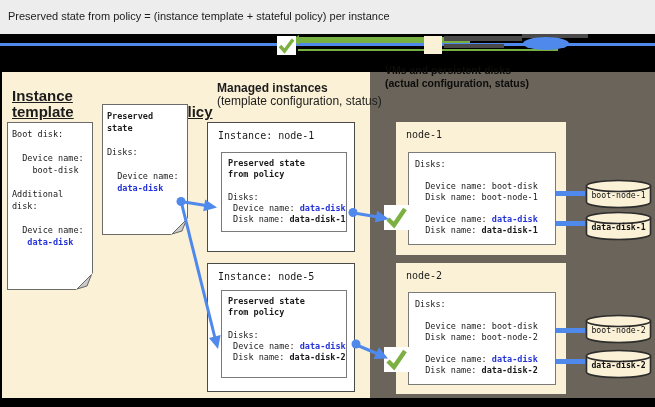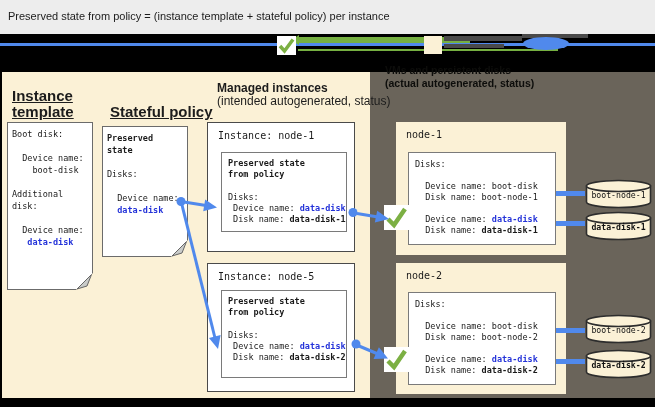--- a/index.html
+++ b/index.html
@@ -87,37 +87,37 @@
 
   Device name:</div>
     <div class="mono blue">   data-disk</div>
     <svg class="abs fold" width="17" height="17" viewBox="0 0 17 17">
       <polygon points="0,17 17,0 17,17" fill="#fbf1d6"></polygon>
       <polygon points="1,16 15.5,1.5 11,13" fill="#c9cbc9" stroke="#666" stroke-width="1"></polygon>
     </svg>
   </div>
 
   <div class="abs h-left" style="left:110px;top:104px;">Stateful policy</div>
-  <div class="abs docbox" style="left:102px;top:126px;width:86px;height:131px;">
+  <div class="abs docbox" style="left:102px;top:104px;width:86px;height:131px;">
     <div class="mono b">Preserved
 state</div>
     <div class="mono">
 Disks:
 
   Device name:</div>
     <div class="mono blue">  data-disk</div>
     <svg class="abs fold" width="17" height="17" viewBox="0 0 17 17">
       <polygon points="0,17 17,0 17,17" fill="#fbf1d6"></polygon>
       <polygon points="1,16 15.5,1.5 11,13" fill="#c9cbc9" stroke="#666" stroke-width="1"></polygon>
     </svg>
   </div>
 
   <div class="abs h-mid" style="left:217px;top:82px;">
     <div class="b">Managed instances</div>
-    <div>(intended autogenerated, status)</div>
+    <div>(template configuration, status)</div>
   </div>
 
   <div class="abs instbox" style="left:207px;top:122px;width:148px;height:130px;">
     <div class="mono insttitle">Instance: node-1</div>
   </div>
   <div class="abs innerbox" style="left:221px;top:152px;width:126px;height:80px;">
     <div class="mono b">Preserved state
 from policy</div>
     <div class="mono">
 Disks:</div>
@@ -132,21 +132,21 @@
     <div class="mono b">Preserved state
 from policy</div>
     <div class="mono">
 Disks:</div>
     <div class="mono"><span> Device name: </span><span class="blue">data-disk</span></div>
     <div class="mono"><span> Disk name: </span><span class="b">data-disk-2</span></div>
   </div>
 
   <div class="abs h-vms" style="left:385px;top:64px;">
     <div class="b">VMs and persistent disks</div>
-    <div class="b">(actual autogenerated, status)</div>
+    <div class="b">(actual configuration, status)</div>
   </div>
 
   <div class="abs vmcard" style="left:396px;top:122px;width:170px;height:133px;">
     <div class="mono insttitle">node-1</div>
   </div>
   <div class="abs vminner" style="left:408px;top:152px;width:148px;height:93px;">
     <div class="mono">Disks:
 
   Device name: boot-disk
   Disk name: boot-node-1</div>

